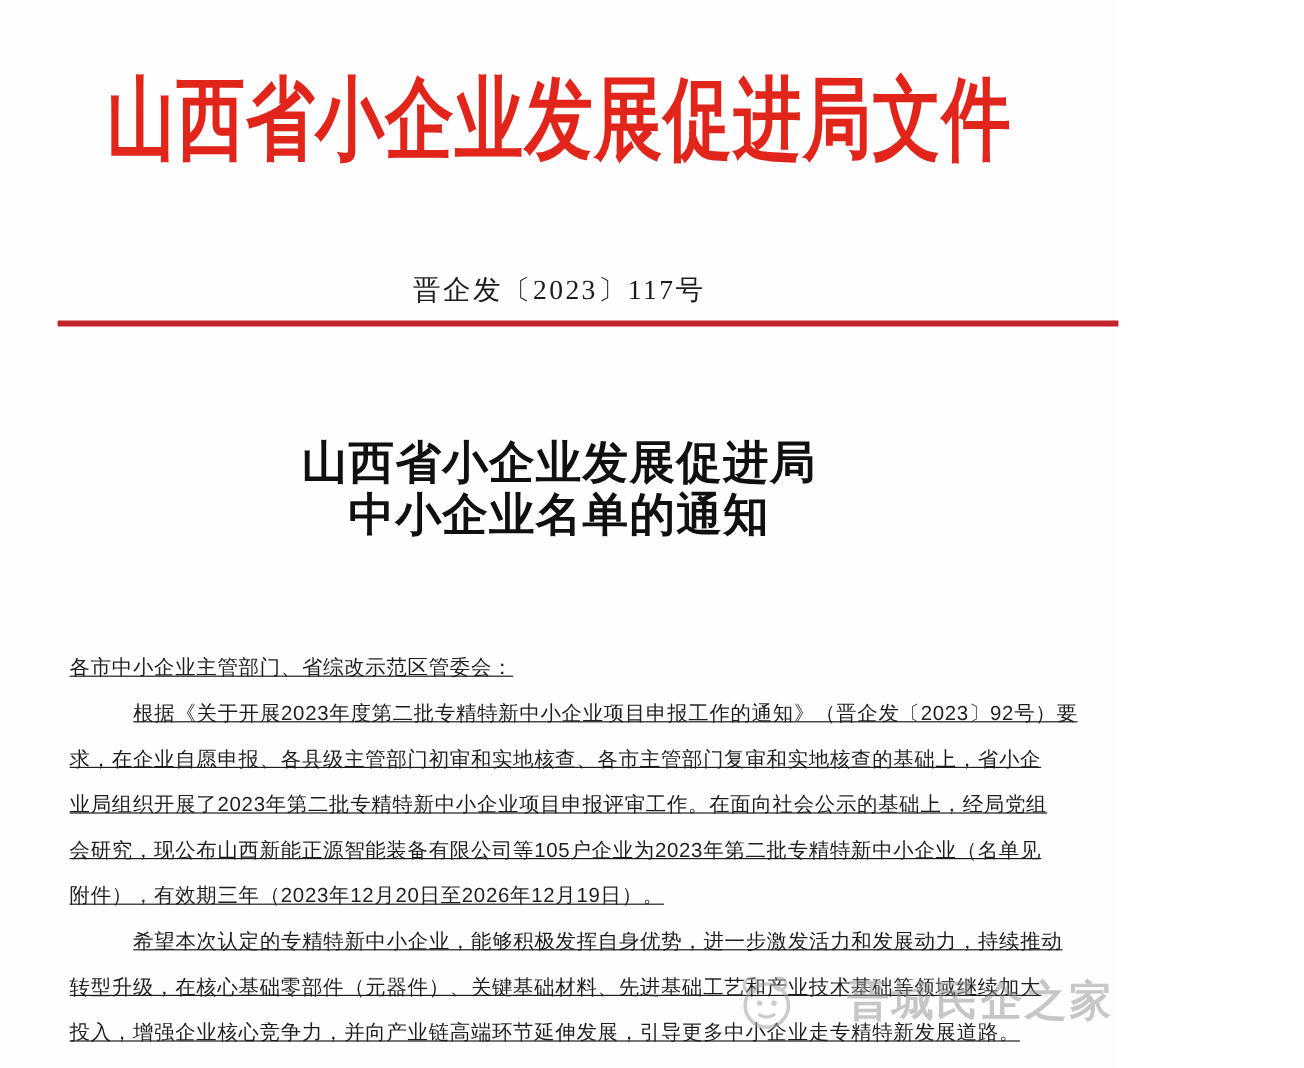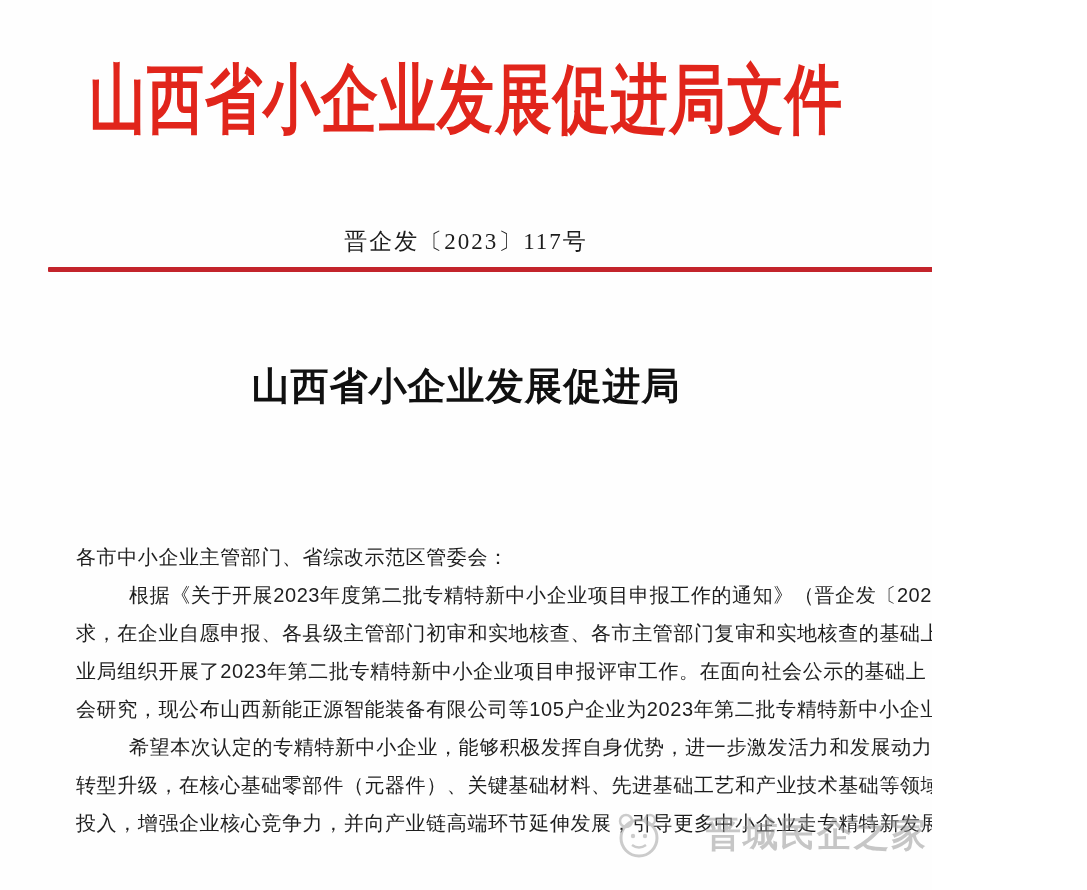--- a/index.html
+++ b/index.html
@@ -39,25 +39,26 @@
     position:absolute;top:364px;left:0;right:0;
     text-align:center;
     font-family:"Liberation Serif","DejaVu Serif",serif;
     font-weight:bold;
     font-size:38px;
     line-height:44px;
     letter-spacing:1px;
     color:#101010;
   }
   .body-text{
-    position:absolute;top:538px;left:76px;width:988px;
-    font-size:20px;
+    position:absolute;top:538px;left:58px;width:988px;
+    font-size:17px;
     line-height:38px;
     letter-spacing:0.6px;
     color:#1e1e1e;
+    text-decoration:underline;
   }
   .body-line{white-space:nowrap;}
   .body-line.indent{text-indent:53px;}
   .watermark{
     position:absolute;top:808px;right:4px;
     display:flex;align-items:center;
     opacity:0.5;
     pointer-events:none;
     gap:36px;
   }
@@ -77,28 +78,30 @@
 <div class="page">
 
   <div class="header-title">山西省小企业发展促进局文件</div>
 
   <div class="doc-number">晋企发〔2023〕117号</div>
 
   <div class="red-line"></div>
 
   <div class="doc-title">
     <div>山西省小企业发展促进局</div>
+    <div>中小企业名单的通知</div>
   </div>
 
   <div class="body-text">
     <div class="body-line">各市中小企业主管部门、省综改示范区管委会：</div>
     <div class="body-line indent">根据《关于开展2023年度第二批专精特新中小企业项目申报工作的通知》（晋企发〔2023〕92号）要</div>
     <div class="body-line">求，在企业自愿申报、各县级主管部门初审和实地核查、各市主管部门复审和实地核查的基础上，省小企</div>
     <div class="body-line">业局组织开展了2023年第二批专精特新中小企业项目申报评审工作。在面向社会公示的基础上，经局党组</div>
     <div class="body-line">会研究，现公布山西新能正源智能装备有限公司等105户企业为2023年第二批专精特新中小企业（名单见</div>
+    <div class="body-line">附件），有效期三年（2023年12月20日至2026年12月19日）。</div>
     <div class="body-line indent">希望本次认定的专精特新中小企业，能够积极发挥自身优势，进一步激发活力和发展动力，持续推动</div>
     <div class="body-line">转型升级，在核心基础零部件（元器件）、关键基础材料、先进基础工艺和产业技术基础等领域继续加大</div>
     <div class="body-line">投入，增强企业核心竞争力，并向产业链高端环节延伸发展，引导更多中小企业走专精特新发展道路。</div>
   </div>
 
   <div class="watermark">
     <span class="watermark-logo">
       <svg width="52" height="52" viewBox="0 0 52 52">
         <circle cx="27" cy="30" r="18" fill="none" stroke="#9a9a9a" stroke-width="3"></circle>
         <circle cx="14" cy="13" r="6" fill="none" stroke="#9a9a9a" stroke-width="2.5"></circle>

